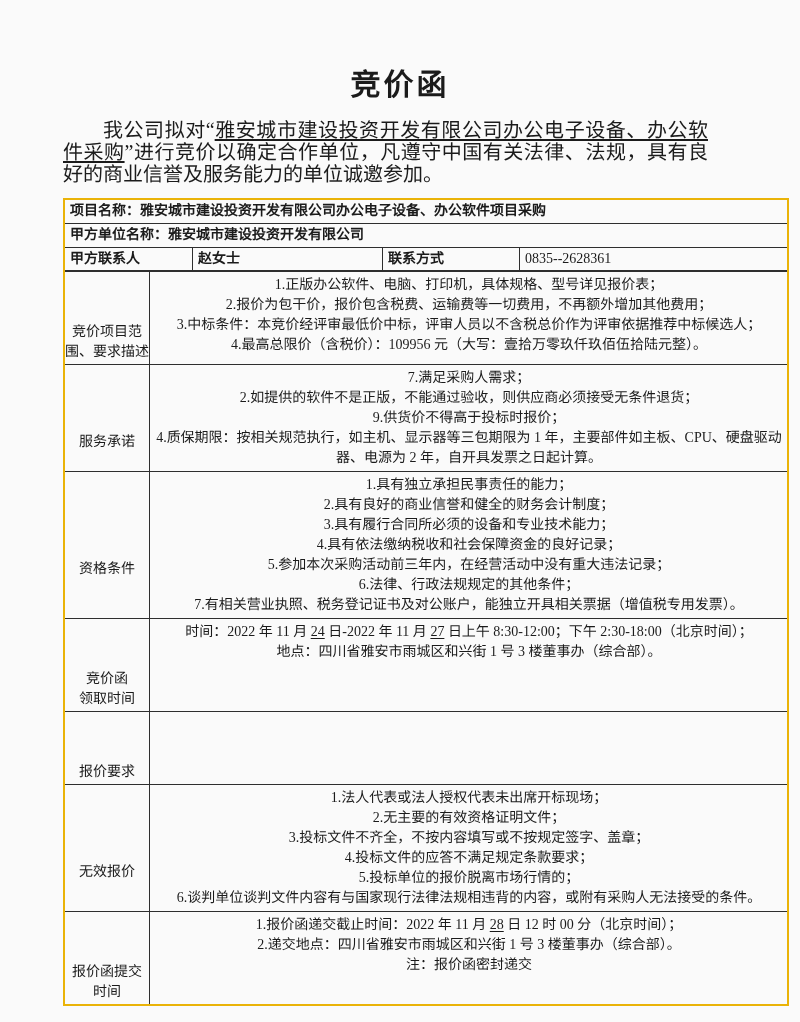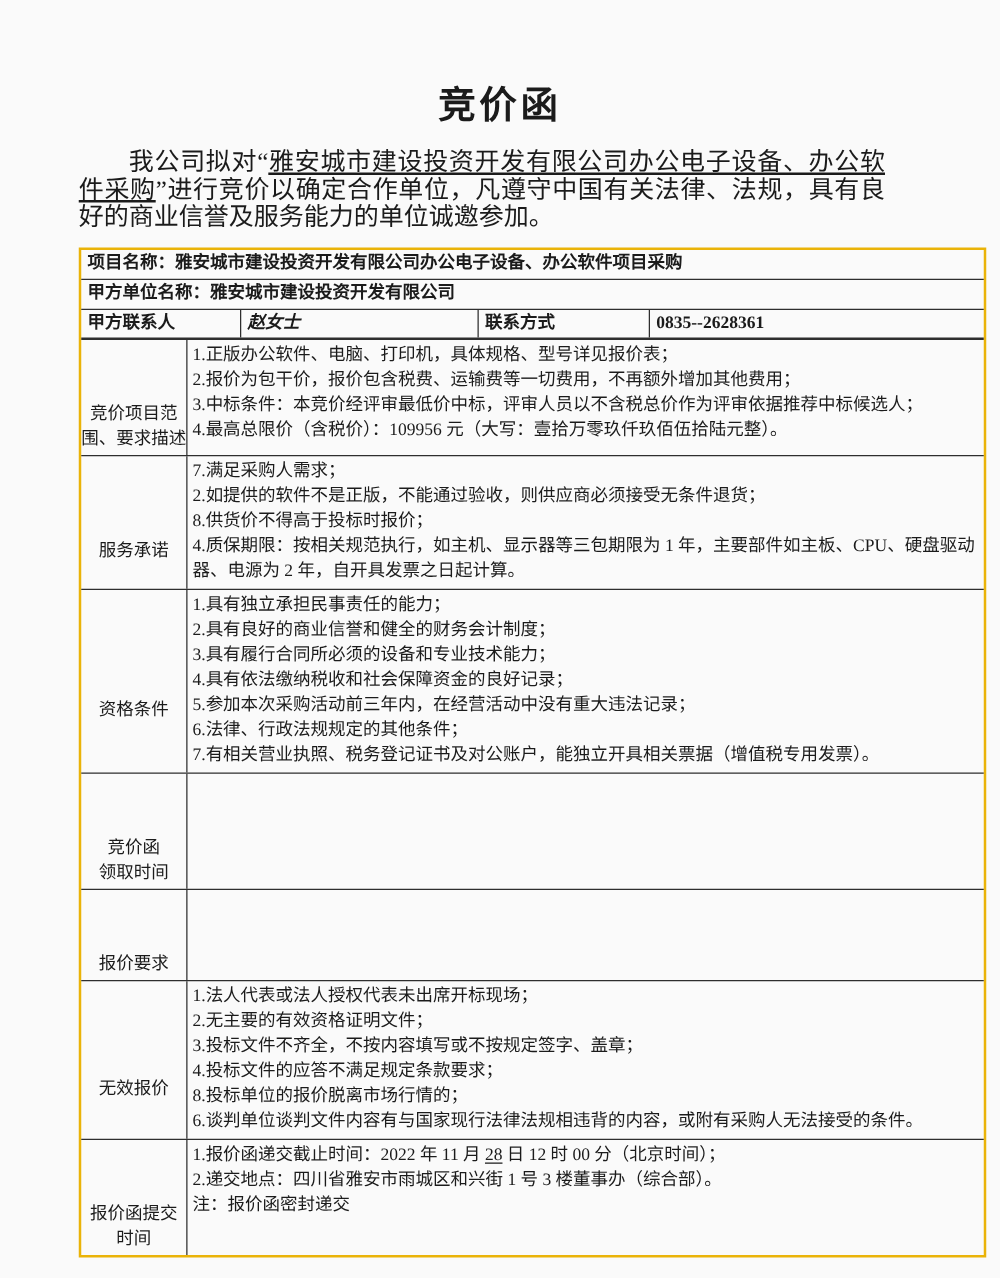--- a/index.html
+++ b/index.html
@@ -55,29 +55,29 @@
     display: flex;
     align-items: center;
     justify-content: center;
     text-align: center;
     padding: 2px 0;
   }
   .rlabel span { white-space: pre-line; margin-top: 48px; }
   .rcontent {
     flex: 1 1 auto;
     padding: 3px 3px 3px 4px;
-    text-align: left;
+    text-align: center;
   }
   .line { min-height: 20px; }
 
   
   .c1 { flex: 0 0 128px; border-right: 1px solid #2e2e2e; padding: 1px 5px; font-weight: bold; min-height: 20px; }
-  .c2 { flex: 0 0 190px; border-right: 1px solid #2e2e2e; padding: 1px 5px; font-weight: bold; font-style: italic; }
+  .c2 { flex: 0 0 190px; border-right: 1px solid #2e2e2e; padding: 1px 5px; font-weight: bold; }
   .c3 { flex: 0 0 137px; border-right: 1px solid #2e2e2e; padding: 1px 5px; font-weight: bold; }
-  .c4 { flex: 1 1 auto; padding: 1px 5px; font-weight: bold; }
+  .c4 { flex: 1 1 auto; padding: 1px 5px; font-weight: normal; }
 </style>
 </head>
 <body>
 
 <div class="page">
 
   <div class="doc-title">竞价函</div>
 
   <p class="intro"><span>我公司拟对“</span><span class="u">雅安城市建设投资开发有限公司办公电子设备、办公软件采购</span><span>”进行竞价以确定合作单位，凡遵守中国有关法律、法规，具有良好的商业信誉及服务能力的单位诚邀参加。</span></p>
 
@@ -111,21 +111,21 @@
       </div>
     </div>
 
     <div class="trow">
       <div class="cell rlabel">
         <span>服务承诺</span>
       </div>
       <div class="cell rcontent">
         <div class="line">7.满足采购人需求；</div>
         <div class="line">2.如提供的软件不是正版，不能通过验收，则供应商必须接受无条件退货；</div>
-        <div class="line">8.供货价不得高于投标时报价；</div>
+        <div class="line">9.供货价不得高于投标时报价；</div>
         <div class="line">4.质保期限：按相关规范执行，如主机、显示器等三包期限为 1 年，主要部件如主板、CPU、硬盘驱动器、电源为 2 年，自开具发票之日起计算。</div>
       </div>
     </div>
 
     <div class="trow">
       <div class="cell rlabel">
         <span>资格条件</span>
       </div>
       <div class="cell rcontent">
         <div class="line">1.具有独立承担民事责任的能力；</div>
@@ -136,38 +136,42 @@
         <div class="line">6.法律、行政法规规定的其他条件；</div>
         <div class="line">7.有相关营业执照、税务登记证书及对公账户，能独立开具相关票据（增值税专用发票）。</div>
       </div>
     </div>
 
     <div class="trow">
       <div class="cell rlabel">
         <span>竞价函
 领取时间</span>
       </div>
+      <div class="cell rcontent">
+        <div class="line"><span>时间：2022 年 11 月 </span><span class="u">24</span><span> 日-2022 年 11 月 </span><span class="u">27</span><span> 日上午 8:30-12:00；下午 2:30-18:00（北京时间）；</span></div>
+        <div class="line">地点：四川省雅安市雨城区和兴街 1 号 3 楼董事办（综合部）。</div>
+      </div>
     </div>
 
     <div class="trow">
       <div class="cell rlabel">
         <span>报价要求</span>
       </div>
     </div>
 
     <div class="trow">
       <div class="cell rlabel">
         <span>无效报价</span>
       </div>
       <div class="cell rcontent">
         <div class="line">1.法人代表或法人授权代表未出席开标现场；</div>
         <div class="line">2.无主要的有效资格证明文件；</div>
         <div class="line">3.投标文件不齐全，不按内容填写或不按规定签字、盖章；</div>
         <div class="line">4.投标文件的应答不满足规定条款要求；</div>
-        <div class="line">8.投标单位的报价脱离市场行情的；</div>
+        <div class="line">5.投标单位的报价脱离市场行情的；</div>
         <div class="line">6.谈判单位谈判文件内容有与国家现行法律法规相违背的内容，或附有采购人无法接受的条件。</div>
       </div>
     </div>
 
     <div class="trow">
       <div class="cell rlabel">
         <span>报价函提交
 时间</span>
       </div>
       <div class="cell rcontent">

